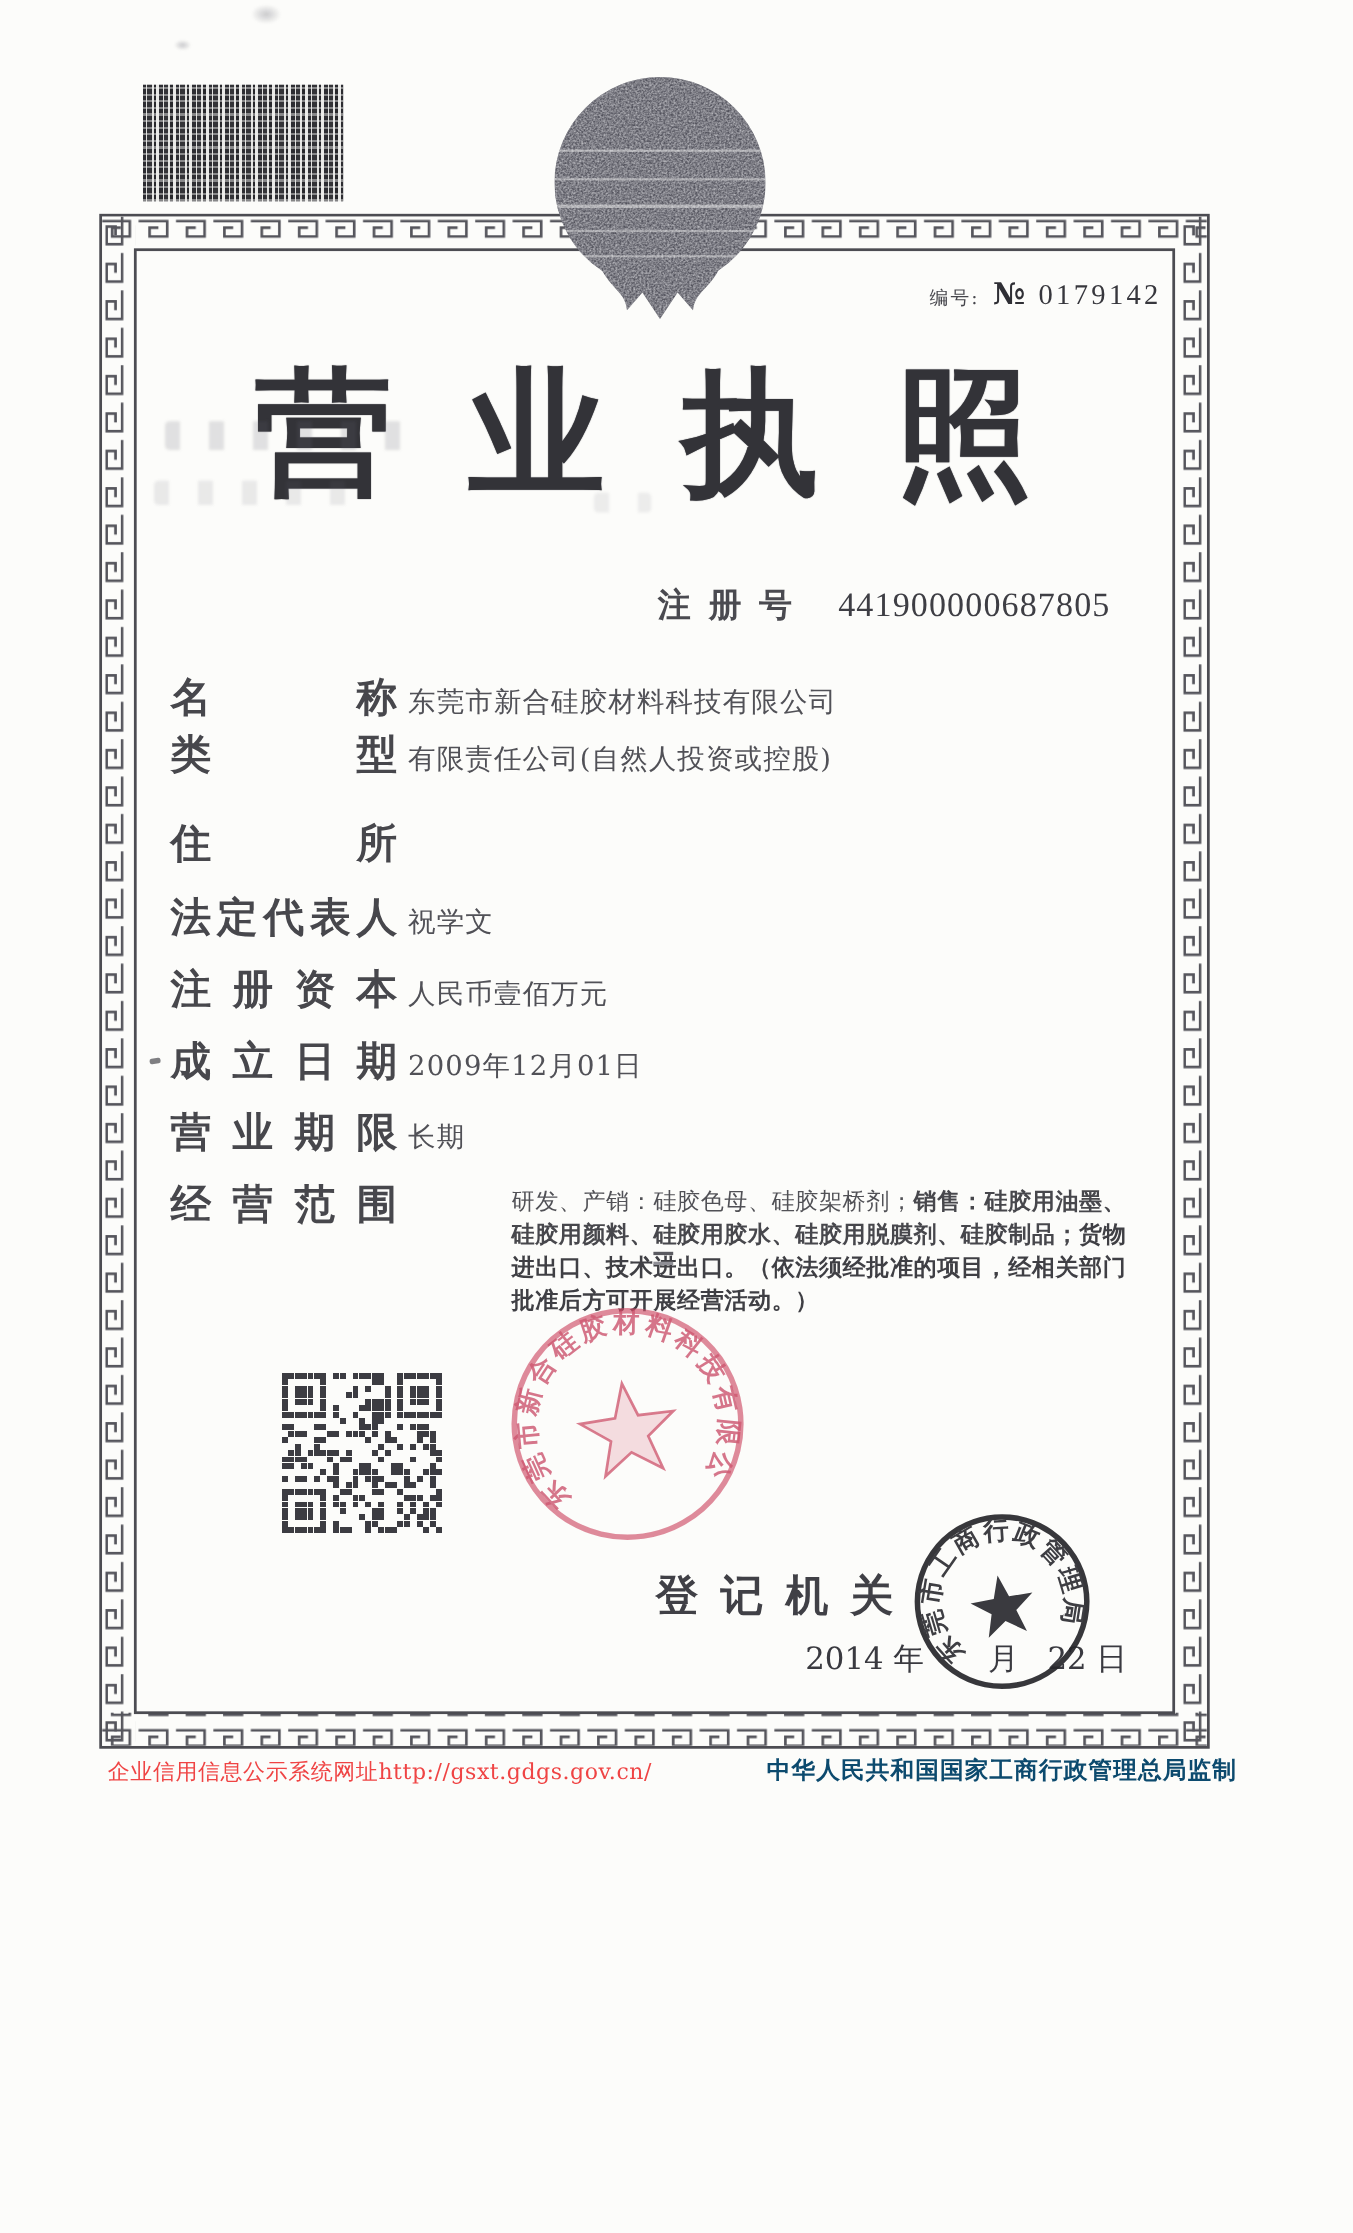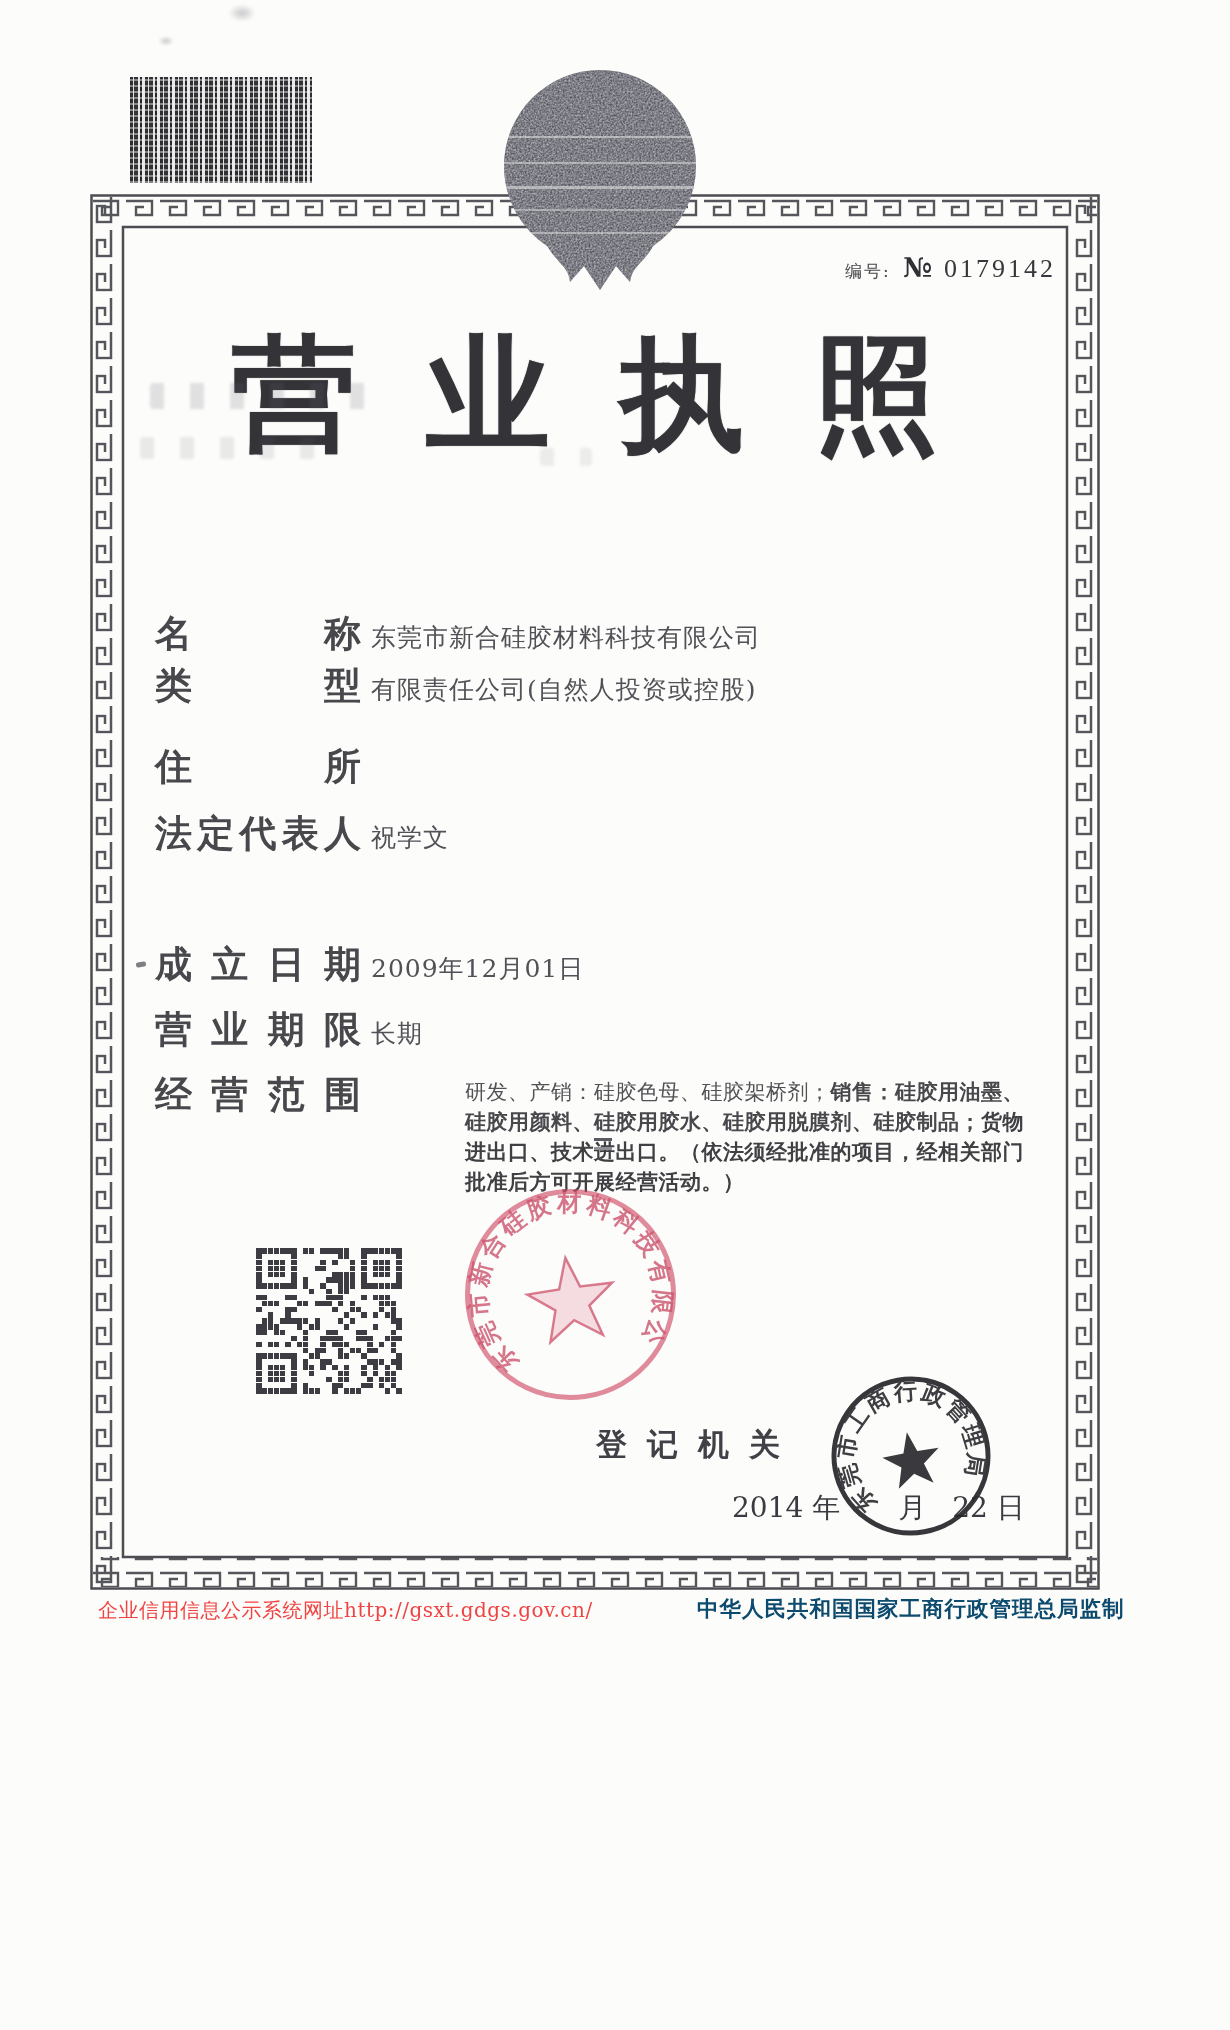--- a/index.html
+++ b/index.html
@@ -28,21 +28,21 @@
   
   .row{position:absolute;left:155px;width:905px;display:flex;align-items:flex-start;}
   .flabel{width:206px;font-size:37px;font-weight:600;color:#47474c;line-height:1.15;
           text-align:justify;text-align-last:justify;text-justify:inter-character;flex:none;}
   .fvalue{margin-left:10px;padding-top:9px;font-size:25px;color:#515157;letter-spacing:1px;}
   .scopeval{margin-left:104px;padding-top:4px;width:578px;font-size:21px;line-height:29px;
             color:#515156;letter-spacing:0.5px;}
   .scopeval .b{font-weight:700;color:#3f3f44;}
   .scopeval .m{font-weight:600;color:#47474c;}
   
-  .regoffice{left:596px;top:1424px;font-size:31px;font-weight:600;letter-spacing:20px;color:#404046;}
+  .regoffice{left:596px;top:1424px;font-size:39px;font-weight:600;letter-spacing:20px;color:#404046;}
   .datern{left:732px;top:1489px;font-size:28px;color:#3a3a40;display:flex;align-items:baseline;}
   .datern .m{margin-left:58px;} .datern .d{margin-left:26px;}
   
   .footL{left:98px;top:1597px;font-size:20px;color:#ef4444;letter-spacing:0.5px;}
   .footR{left:697px;top:1594px;font-size:21.5px;font-weight:600;color:#0c4a6e;letter-spacing:1px;}
   
   .smudge{background:repeating-linear-gradient(90deg, rgba(100,100,112,.18) 0 14px, rgba(0,0,0,0) 14px 40px);
           filter:blur(1.5px);border-radius:4px;}
   .mark-dash{background:rgba(60,60,66,.65);transform:rotate(-8deg);border-radius:2px;}
   .mark-eq{border-top:3px solid #5a5a60;border-bottom:3px solid #8f8f96;height:6px;}
@@ -102,35 +102,43 @@
     <span class="mark">№</span>
     <span class="num">0179142</span>
   </div>
 
   <div class="abs title">营业执照</div>
 
   <div class="abs smudge" style="left:150px;top:383px;width:240px;height:26px;"></div>
   <div class="abs smudge" style="left:140px;top:437px;width:200px;height:22px;opacity:.7;"></div>
   <div class="abs smudge" style="left:540px;top:448px;width:52px;height:18px;opacity:.6;"></div>
 
+  <div class="abs reg">
+    <span class="lbl">注册号</span>
+    <span class="num">441900000687805</span>
+  </div>
 
   <div class="row" style="top:612px;">
     <div class="flabel">名称</div>
     <div class="fvalue">东莞市新合硅胶材料科技有限公司</div>
   </div>
   <div class="row" style="top:664px;">
     <div class="flabel">类型</div>
     <div class="fvalue">有限责任公司(自然人投资或控股)</div>
   </div>
   <div class="row" style="top:745px;">
     <div class="flabel">住所</div>
   </div>
   <div class="row" style="top:812px;">
     <div class="flabel">法定代表人</div>
     <div class="fvalue">祝学文</div>
+  </div>
+  <div class="row" style="top:878px;">
+    <div class="flabel">注册资本</div>
+    <div class="fvalue">人民币壹佰万元</div>
   </div>
   <div class="row" style="top:943px;">
     <div class="flabel">成立日期</div>
     <div class="fvalue">2009年12月01日</div>
   </div>
   <div class="row" style="top:1008px;">
     <div class="flabel">营业期限</div>
     <div class="fvalue">长期</div>
   </div>
   <div class="row" style="top:1073px;">

